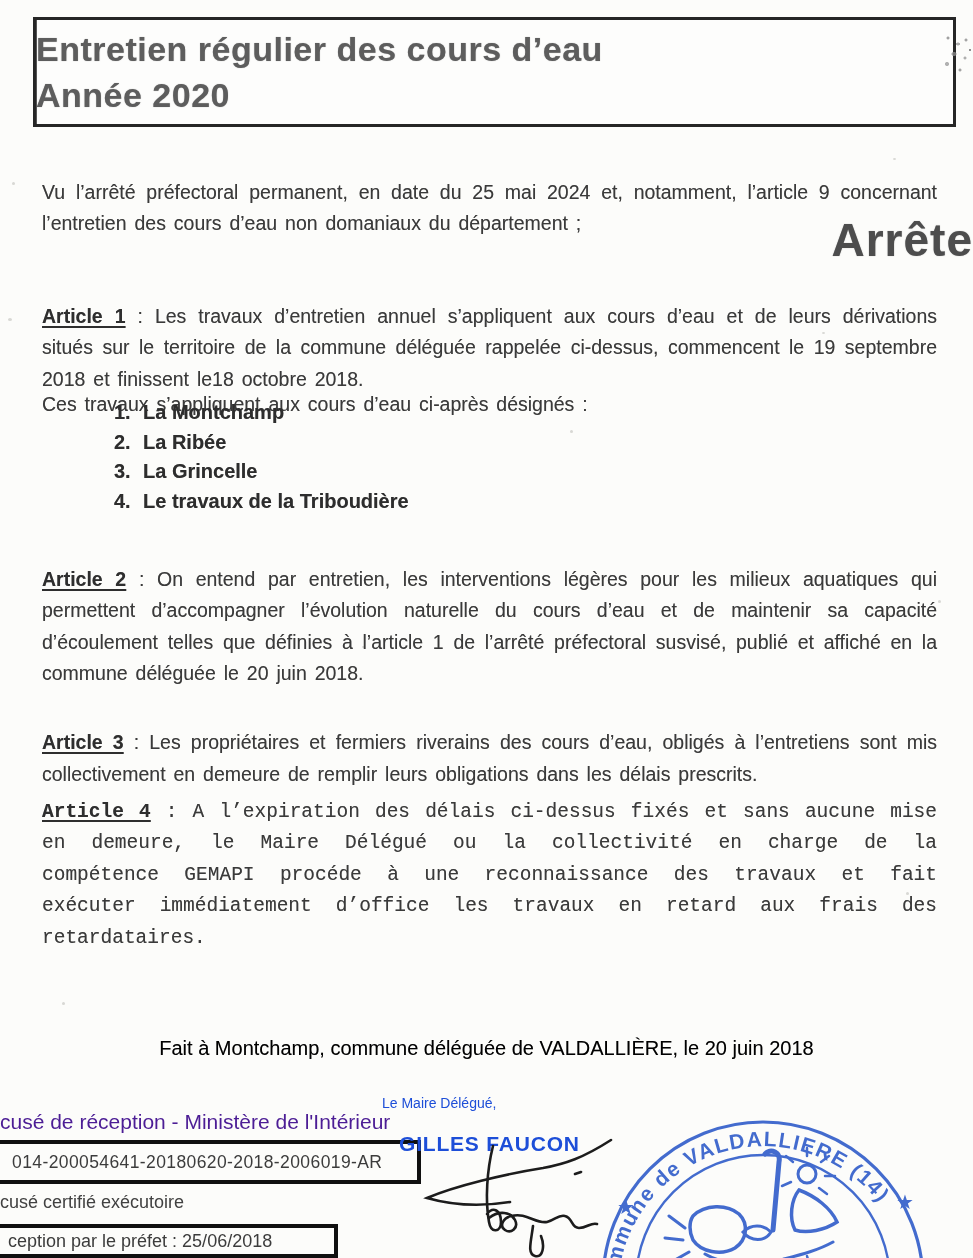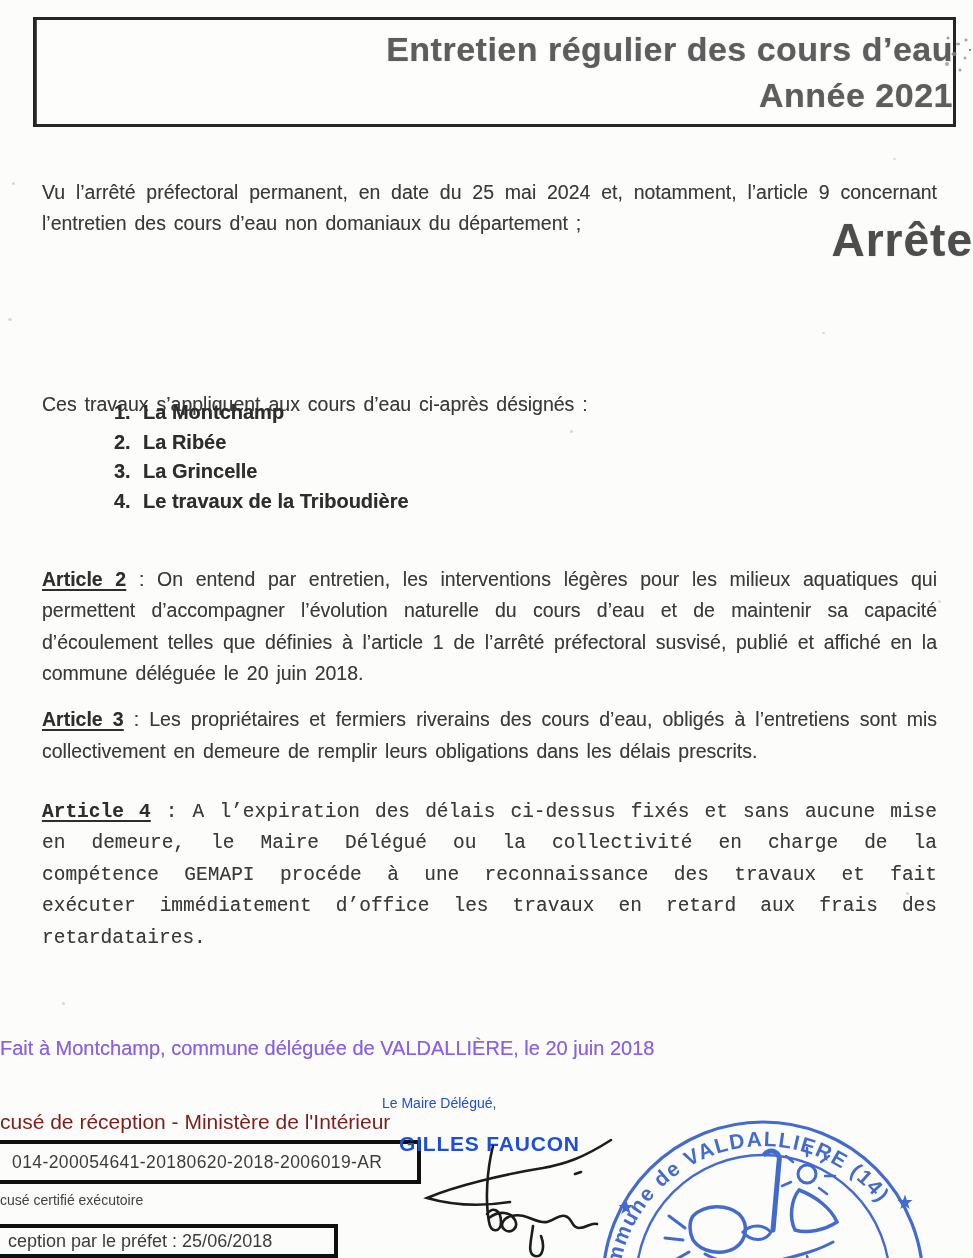--- a/index.html
+++ b/index.html
@@ -10,21 +10,21 @@
     background:#fcfcfa;
     overflow:hidden;
     font-family:"Liberation Sans", sans-serif;
     color:#383838;
   }
   
   .title-box{
     position:absolute;left:33px;top:17px;width:917px;height:104px;
     border:3px solid #262626;
     box-shadow:inset 1px 0 0 #555;
-    display:flex;flex-direction:column;justify-content:center;align-items:flex-end;
+    display:flex;flex-direction:column;justify-content:center;align-items:flex-start;
     background:#fdfdfc;
   }
   .title-line{
     font-size:34px;font-weight:bold;color:#5d5d5d;
     letter-spacing:.5px;line-height:46px;
     text-shadow:0 0 1px rgba(90,90,90,.55);
   }
   
   .smudge{
     position:absolute;left:938px;top:30px;width:36px;height:48px;
@@ -60,68 +60,69 @@
   .streams{
     position:absolute;left:114px;top:398px;
     display:flex;flex-direction:column;
   }
   .stream-row{display:flex;height:29.5px;align-items:center;
     font-size:20px;font-weight:bold;color:#2d2d2d;
     text-shadow:0 0 .5px rgba(60,60,60,.5);}
   .stream-row .num{width:29px;}
   .place-date{
     position:absolute;left:0;top:1037px;width:973px;
-    text-align:left;font-size:20px;color:#8b5cf6;
+    text-align:center;font-size:20px;color:#000000;
     text-shadow:0 0 .5px rgba(70,70,70,.45);
   }
   
-  .ack-line{position:absolute;left:0;top:1110px;font-size:21px;color:#7f1d1d;}
+  .ack-line{position:absolute;left:0;top:1110px;font-size:21px;color:#4c1d95;}
   .ar-box{
     position:absolute;left:-12px;top:1140px;width:425px;height:36px;
     border:4px solid #101010;background:transparent;
     display:flex;align-items:center;
   }
   .ar-box span{padding-left:20px;font-size:17.5px;letter-spacing:.4px;color:#3c3c3c;}
-  .certified-line{position:absolute;left:0;top:1192px;font-size:14px;color:#414141;}
+  .certified-line{position:absolute;left:0;top:1192px;font-size:18px;color:#414141;}
   .prefect-box{
     position:absolute;left:-12px;top:1224px;width:342px;height:26px;
     border:4px solid #101010;display:flex;align-items:center;
   }
   .prefect-box span{padding-left:16px;font-size:18px;color:#3c3c3c;}
   .signer-title{position:absolute;left:382px;top:1095px;font-size:14px;color:#1d4ed8;}
   .signer-name{position:absolute;left:399px;top:1132px;font-size:21px;font-weight:bold;
     letter-spacing:.8px;color:#1d4ed8;}
   .signature{position:absolute;left:415px;top:1130px;width:220px;height:130px;}
   .stamp{position:absolute;left:593px;top:1112px;width:340px;height:340px;opacity:.88;}
 </style>
 </head>
 <body>
 
 <div class="page">
 
   <div class="title-box">
     <div class="title-line">Entretien régulier des cours d’eau</div>
-    <div class="title-line">Année 2021</div>
+    <div class="title-line">Année 2020</div>
   </div>
   <div class="smudge"></div>
 
   <div class="speck" style="left:12px;top:182px;width:3px;height:3px;"></div>
   <div class="speck" style="left:893px;top:158px;width:3px;height:2px;"></div>
   <div class="speck" style="left:8px;top:318px;width:4px;height:3px;"></div>
   <div class="speck" style="left:570px;top:430px;width:3px;height:3px;"></div>
   <div class="speck" style="left:822px;top:332px;width:3px;height:2px;"></div>
   <div class="speck" style="left:938px;top:600px;width:3px;height:3px;"></div>
   <div class="speck" style="left:362px;top:646px;width:3px;height:2px;"></div>
   <div class="speck" style="left:906px;top:892px;width:3px;height:3px;"></div>
   <div class="speck" style="left:62px;top:1002px;width:3px;height:3px;"></div>
 
   <p class="para" style="top:157px;">Vu l’arrêté préfectoral permanent, en date du 25 mai 2024 et, notamment, l’article 9 concernant l’entretien des cours d’eau non domaniaux du département ;</p>
 
   <div class="decree-heading">Arrête</div>
 
+  <p class="para" style="top:281px;"><span class="art-label">Article 1</span><span> : Les travaux d’entretien annuel s’appliquent aux cours d’eau et de leurs dérivations situés sur le territoire de la commune déléguée rappelée ci-dessus, commencent le 19 septembre 2018 et finissent le18 octobre 2018.</span></p>
   <p class="para" style="top:369px;">Ces travaux s’appliquent aux cours d’eau ci-après désignés :</p>
 
   <div class="streams">
     <div class="stream-row">
       <span class="num">1.</span>
       <span>La Montchamp</span>
     </div>
     <div class="stream-row">
       <span class="num">2.</span>
       <span>La Ribée</span>
@@ -131,21 +132,21 @@
       <span>La Grincelle</span>
     </div>
     <div class="stream-row">
       <span class="num">4.</span>
       <span>Le travaux de la Triboudière</span>
     </div>
   </div>
 
   <p class="para" style="top:544px;"><span class="art-label">Article 2</span><span> : On entend par entretien, les interventions légères pour les milieux aquatiques qui permettent d’accompagner l’évolution naturelle du cours d’eau et de maintenir sa capacité d’écoulement telles que définies à l’article 1 de l’arrêté préfectoral susvisé, publié et affiché en la commune déléguée le 20 juin 2018.</span></p>
 
-  <p class="para" style="top:667px;margin-top:37px;"><span class="art-label">Article 3</span><span> : Les propriétaires et fermiers riverains des cours d’eau, obligés à l’entretiens sont mis collectivement en demeure de remplir leurs obligations dans les délais prescrits.</span></p>
+  <p class="para" style="top:690px;margin-top:37px;"><span class="art-label">Article 3</span><span> : Les propriétaires et fermiers riverains des cours d’eau, obligés à l’entretiens sont mis collectivement en demeure de remplir leurs obligations dans les délais prescrits.</span></p>
 
   <p class="para" style="top:777px;font-family:Liberation Mono, monospace;"><span class="art-label">Article 4</span><span> : A l’expiration des délais ci-dessus fixés et sans aucune mise en demeure, le Maire Délégué ou la collectivité en charge de la compétence GEMAPI procéde à une reconnaissance des travaux et fait exécuter immédiatement d’office les travaux en retard aux frais des retardataires.</span></p>
 
 
   <div class="place-date">Fait à Montchamp, commune déléguée de VALDALLIÈRE, le 20 juin 2018</div>
 
   <div class="ack-line">cusé de réception - Ministère de l'Intérieur</div>
   <div class="ar-box">
     <span>014-200054641-20180620-2018-2006019-AR</span>
   </div>

